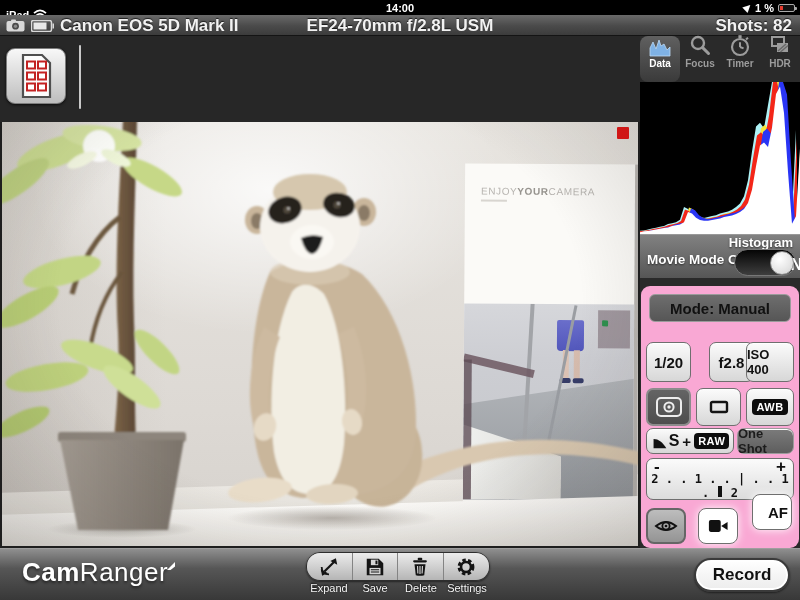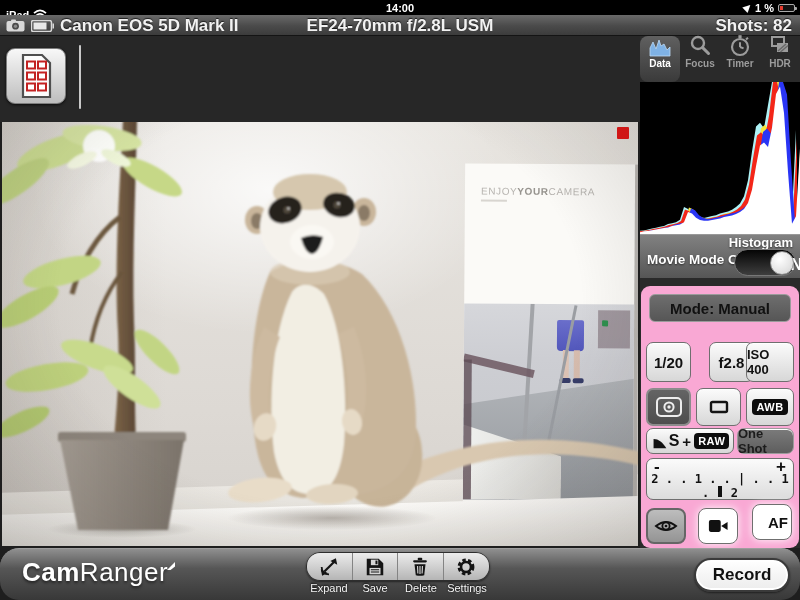--- a/index.html
+++ b/index.html
@@ -110,21 +110,21 @@
   .ev-minus{position:absolute;left:7px;top:-2px;font-size:17px;font-weight:bold;}
   .ev-plus{position:absolute;right:7px;top:-2px;font-size:17px;font-weight:bold;}
   .ev-scale{position:absolute;left:0;top:13px;width:100%;text-align:center;
     font-family:"DejaVu Sans Mono",monospace;font-size:12px;font-weight:bold;letter-spacing:0px;}
   .ev-marker{position:absolute;left:calc(50% - 2px);bottom:2px;width:4px;height:11px;background:#111;}
   .glowbtn{box-shadow:0 0 8px rgba(255,255,255,.95),inset 0 1px 0 #fff;}
   .eyebtn{background:linear-gradient(#bdbdbd,#949494);border:2px solid #666;}
 
   
   .bottom-bar{position:absolute;left:0;top:548px;width:800px;height:52px;
-    background:linear-gradient(#8f8f8f,#565656 38%,#383838);border-top:1px solid #9e9e9e;border-radius:19px;}
+    background:linear-gradient(#8f8f8f,#565656 38%,#383838);border-top:1px solid #9e9e9e;}
   .logo{position:absolute;left:22px;top:8px;color:#fff;font-size:26px;letter-spacing:.5px;
     text-shadow:0 2px 3px rgba(0,0,0,.55);}
   .logo .bold{font-weight:bold;}
   .logo .light{font-weight:normal;}
   .logo-arrow{position:absolute;right:-8px;top:4px;}
   .seg-wrap{position:absolute;left:306px;top:3px;width:184px;height:29px;border-radius:14px;overflow:hidden;
     display:flex;border:1px solid #2e2e2e;box-shadow:0 1px 2px rgba(0,0,0,.5);}
   .seg{width:46px;height:100%;background:linear-gradient(#ececec,#b5b5b5);display:flex;align-items:center;justify-content:center;border-right:1px solid #848484;}
   .seg:last-child{border-right:none;}
   .seg-labels{position:absolute;left:306px;top:33px;width:184px;display:flex;}
@@ -408,21 +408,21 @@
           <circle cx="13" cy="11" r="4" fill="none" stroke="#111" stroke-width="2"></circle>
           <circle cx="13" cy="11" r="1.5" fill="#111"></circle>
         </svg>
       </div>
       <div class="lbtn glowbtn" style="left:57px;top:222px;width:40px;height:36px;background:#fff;border-radius:8px;">
         <svg width="24" height="20" viewBox="0 0 24 22">
           <rect x="2" y="4.5" width="13" height="13" rx="2" fill="#111"></rect>
           <polygon points="15.5,11 22.5,6.5 22.5,15.5" fill="#111"></polygon>
         </svg>
       </div>
-      <div class="lbtn glowbtn" style="left:111px;top:218px;width:40px;height:36px;background:#fff;border-radius:8px;font-size:15px;padding-left:12px;">AF</div>
+      <div class="lbtn glowbtn" style="left:111px;top:208px;width:40px;height:36px;background:#fff;border-radius:8px;font-size:15px;padding-left:12px;">AF</div>
     </div>
   </div>
 
   <div class="bottom-bar">
     <div class="logo">
       <span class="bold">Cam</span><span class="light">Ranger</span>
       <svg class="logo-arrow" width="10" height="10" viewBox="0 0 10 10">
         <polygon points="1,9 9,1 9,5.5 4.5,9" fill="#fff"></polygon>
       </svg>
     </div>

